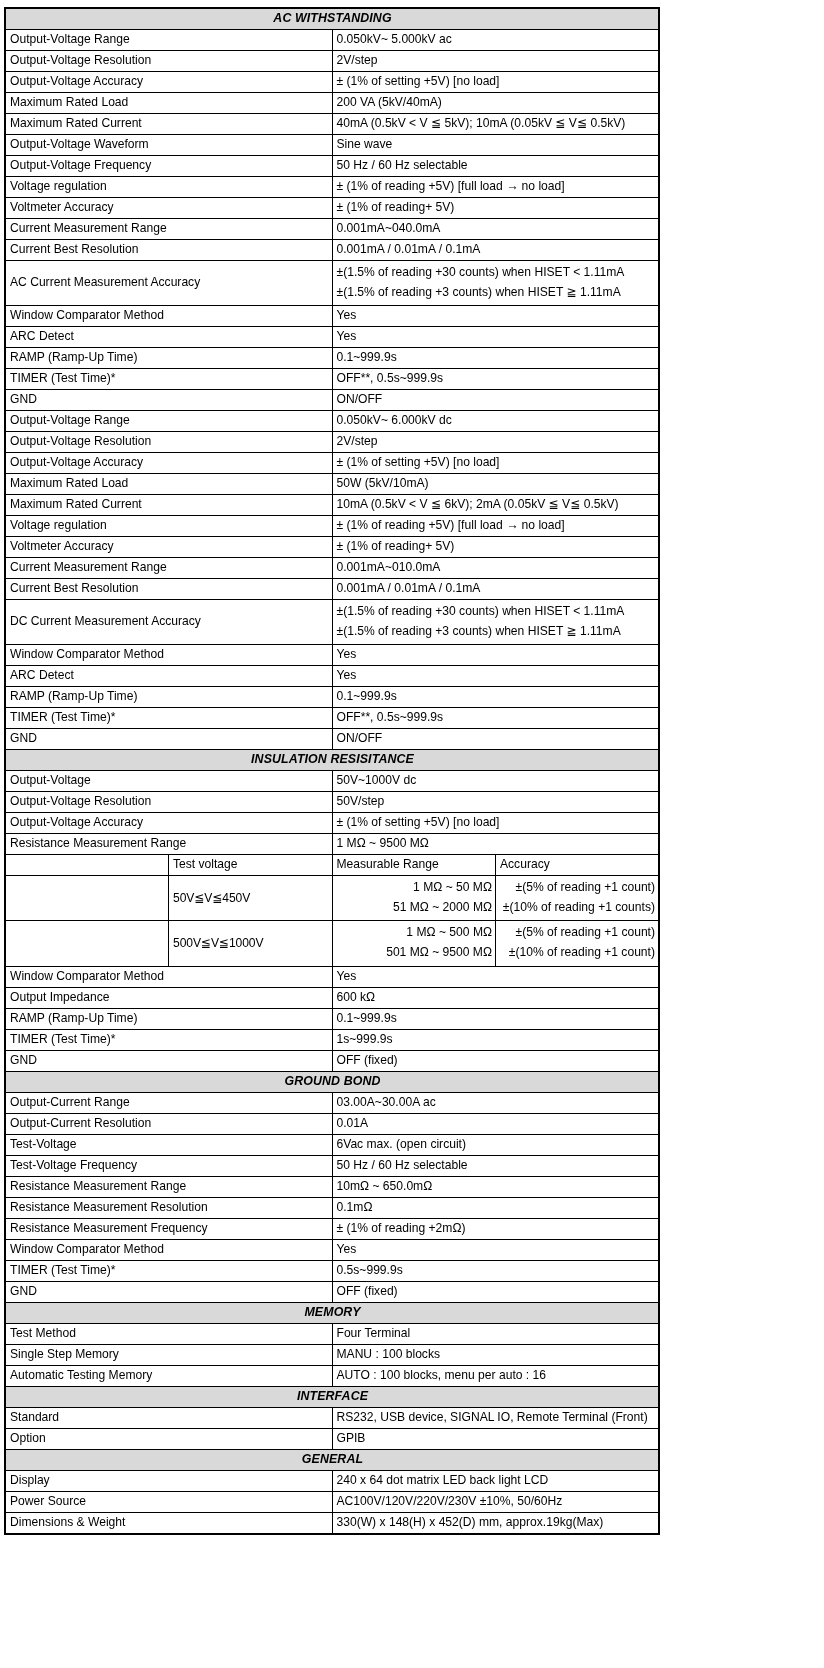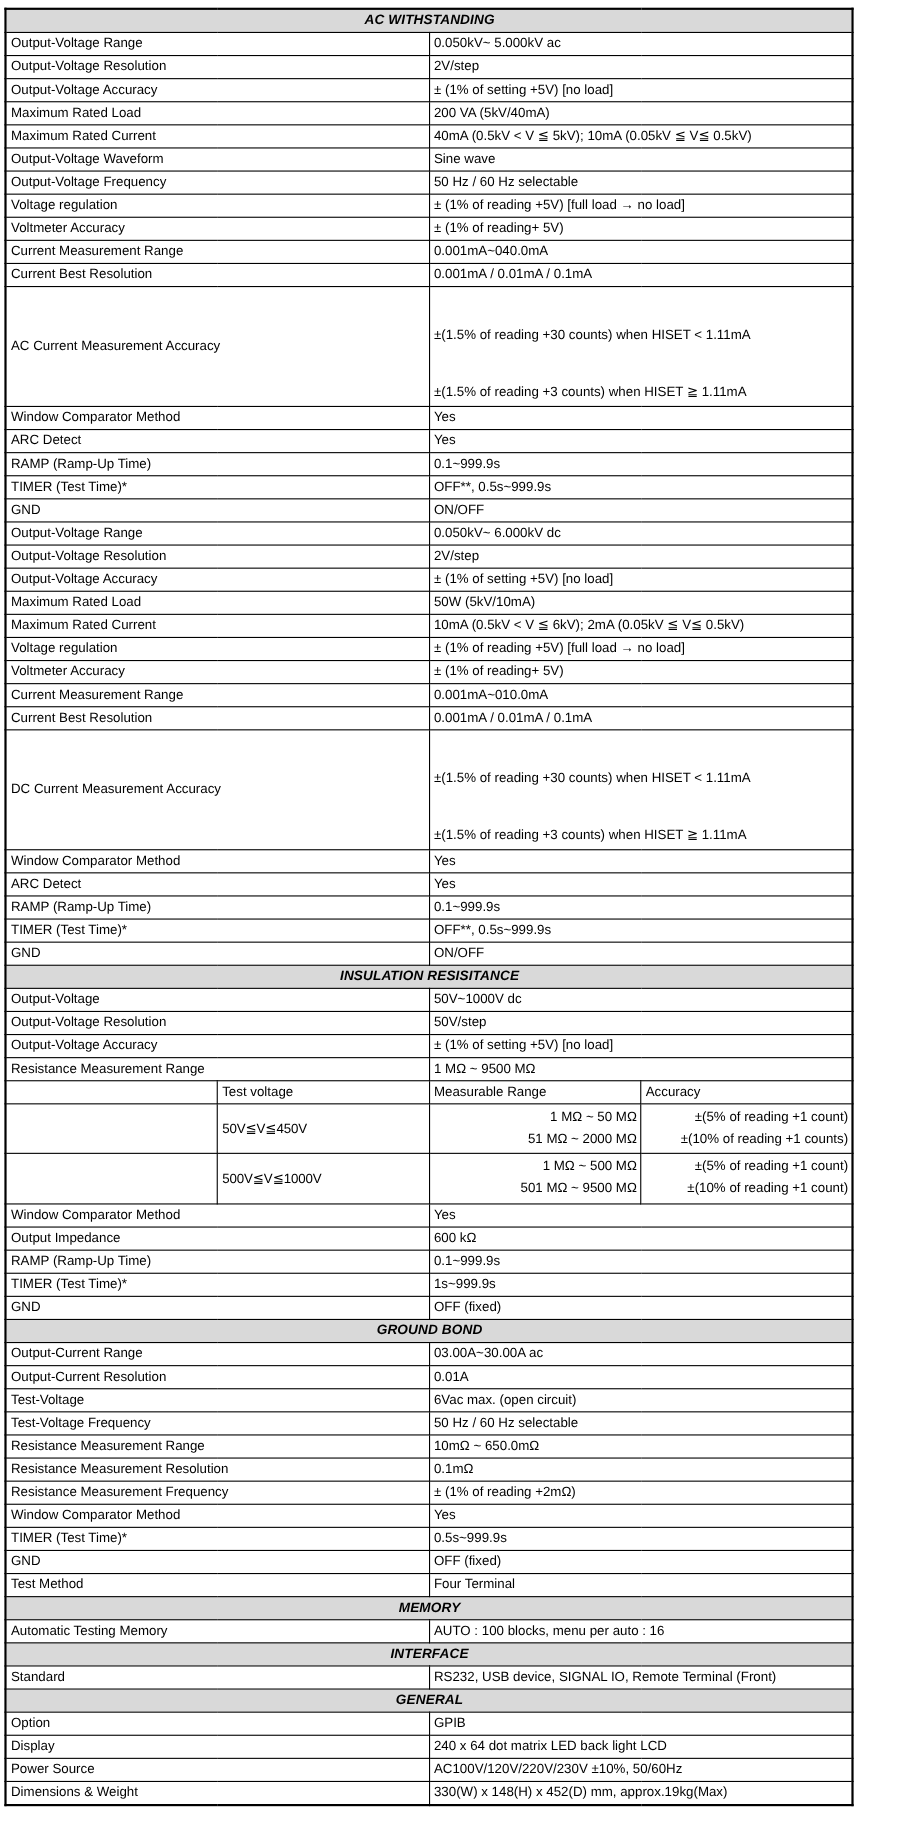--- a/index.html
+++ b/index.html
@@ -13,21 +13,21 @@
     font-family: "Liberation Sans", sans-serif;
     color: #000000;
     -webkit-font-smoothing: antialiased;
   }
   #spec-wrap {
     padding: 7px 4px 0 4px;
     box-sizing: border-box;
     width: 824px;
   }
   table.spec {
-    width: 772px;
+    width: 656px;
     border-collapse: collapse;
     table-layout: fixed;
     font-size: 12.1px;
     line-height: 1.05;
   }
   table.spec td {
     border: 1px solid #000000;
     padding: 2px 3px 3px 4px;
     vertical-align: middle;
     height: 15px;
@@ -54,21 +54,20 @@
   }
   td.multiline {
     white-space: normal;
     line-height: 1.62;
     padding-top: 1px;
     padding-bottom: 1px;
   }
   td.multiline .ln {
     display: block;
     white-space: nowrap;
-    margin-top: 32px;
   }
   
   td.sub-blank { width: 109px; }
   td.sub-tv    { width: 168px; }
   td.sub-mr    { width: 269px; }
   td.sub-acc   { width: 264px; }
   td.stack {
     white-space: normal;
     line-height: 1.62;
     padding-top: 1px;
@@ -330,43 +329,47 @@
         </tr>
         <tr>
           <td class="label" colspan="2">TIMER (Test Time)*</td>
           <td class="value" colspan="2">0.5s~999.9s</td>
         </tr>
         <tr>
           <td class="label" colspan="2">GND</td>
           <td class="value" colspan="2">OFF (fixed)</td>
         </tr>
         <tr>
+          <td class="section-head" colspan="4">MEMORY</td>
+        </tr>
+        <tr>
           <td class="label" colspan="2">Test Method</td>
           <td class="value" colspan="2">Four Terminal</td>
         </tr>
         <tr>
-          <td class="section-head" colspan="4">MEMORY</td>
+          <td class="label" colspan="2">Single Step Memory</td>
+          <td class="value" colspan="2">MANU : 100 blocks</td>
         </tr>
         <tr>
           <td class="label" colspan="2">Automatic Testing Memory</td>
           <td class="value" colspan="2">AUTO : 100 blocks, menu per auto : 16</td>
         </tr>
         <tr>
           <td class="section-head" colspan="4">INTERFACE</td>
         </tr>
         <tr>
           <td class="label" colspan="2">Standard</td>
           <td class="value" colspan="2">RS232, USB device, SIGNAL IO, Remote Terminal (Front)</td>
         </tr>
         <tr>
-          <td class="section-head" colspan="4">GENERAL</td>
-        </tr>
-        <tr>
           <td class="label" colspan="2">Option</td>
           <td class="value" colspan="2">GPIB</td>
+        </tr>
+        <tr>
+          <td class="section-head" colspan="4">GENERAL</td>
         </tr>
         <tr>
           <td class="label" colspan="2">Display</td>
           <td class="value" colspan="2">240 x 64 dot matrix LED back light LCD</td>
         </tr>
         <tr>
           <td class="label" colspan="2">Power Source</td>
           <td class="value" colspan="2">AC100V/120V/220V/230V ±10%, 50/60Hz</td>
         </tr>
         <tr>

